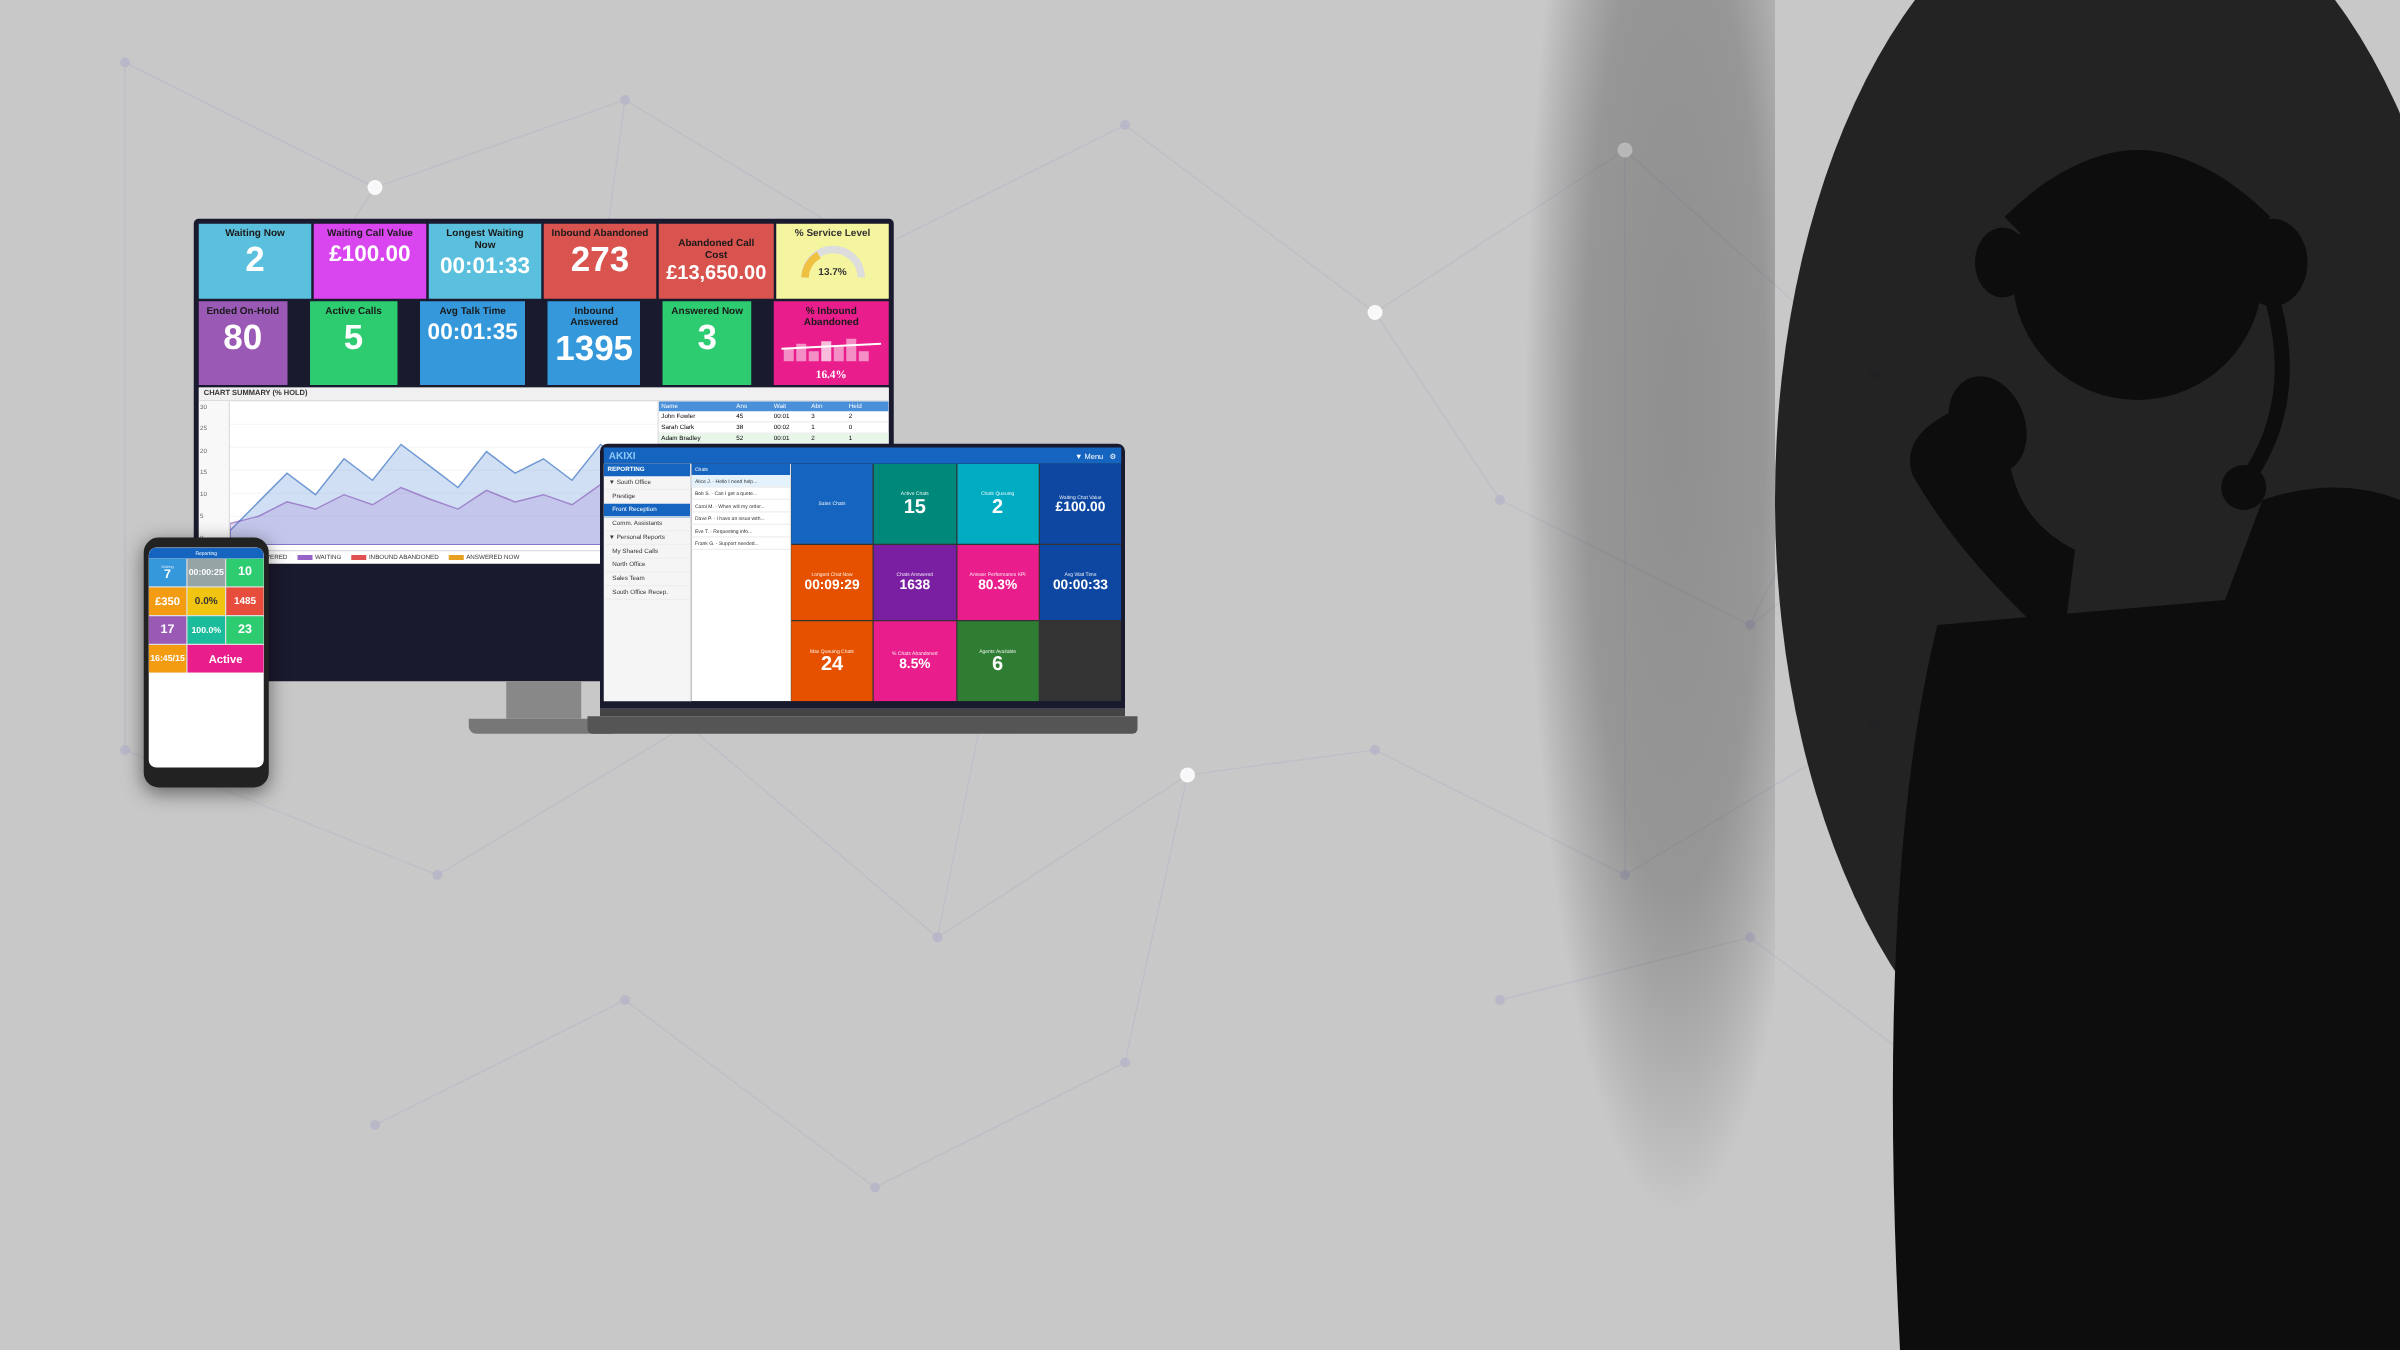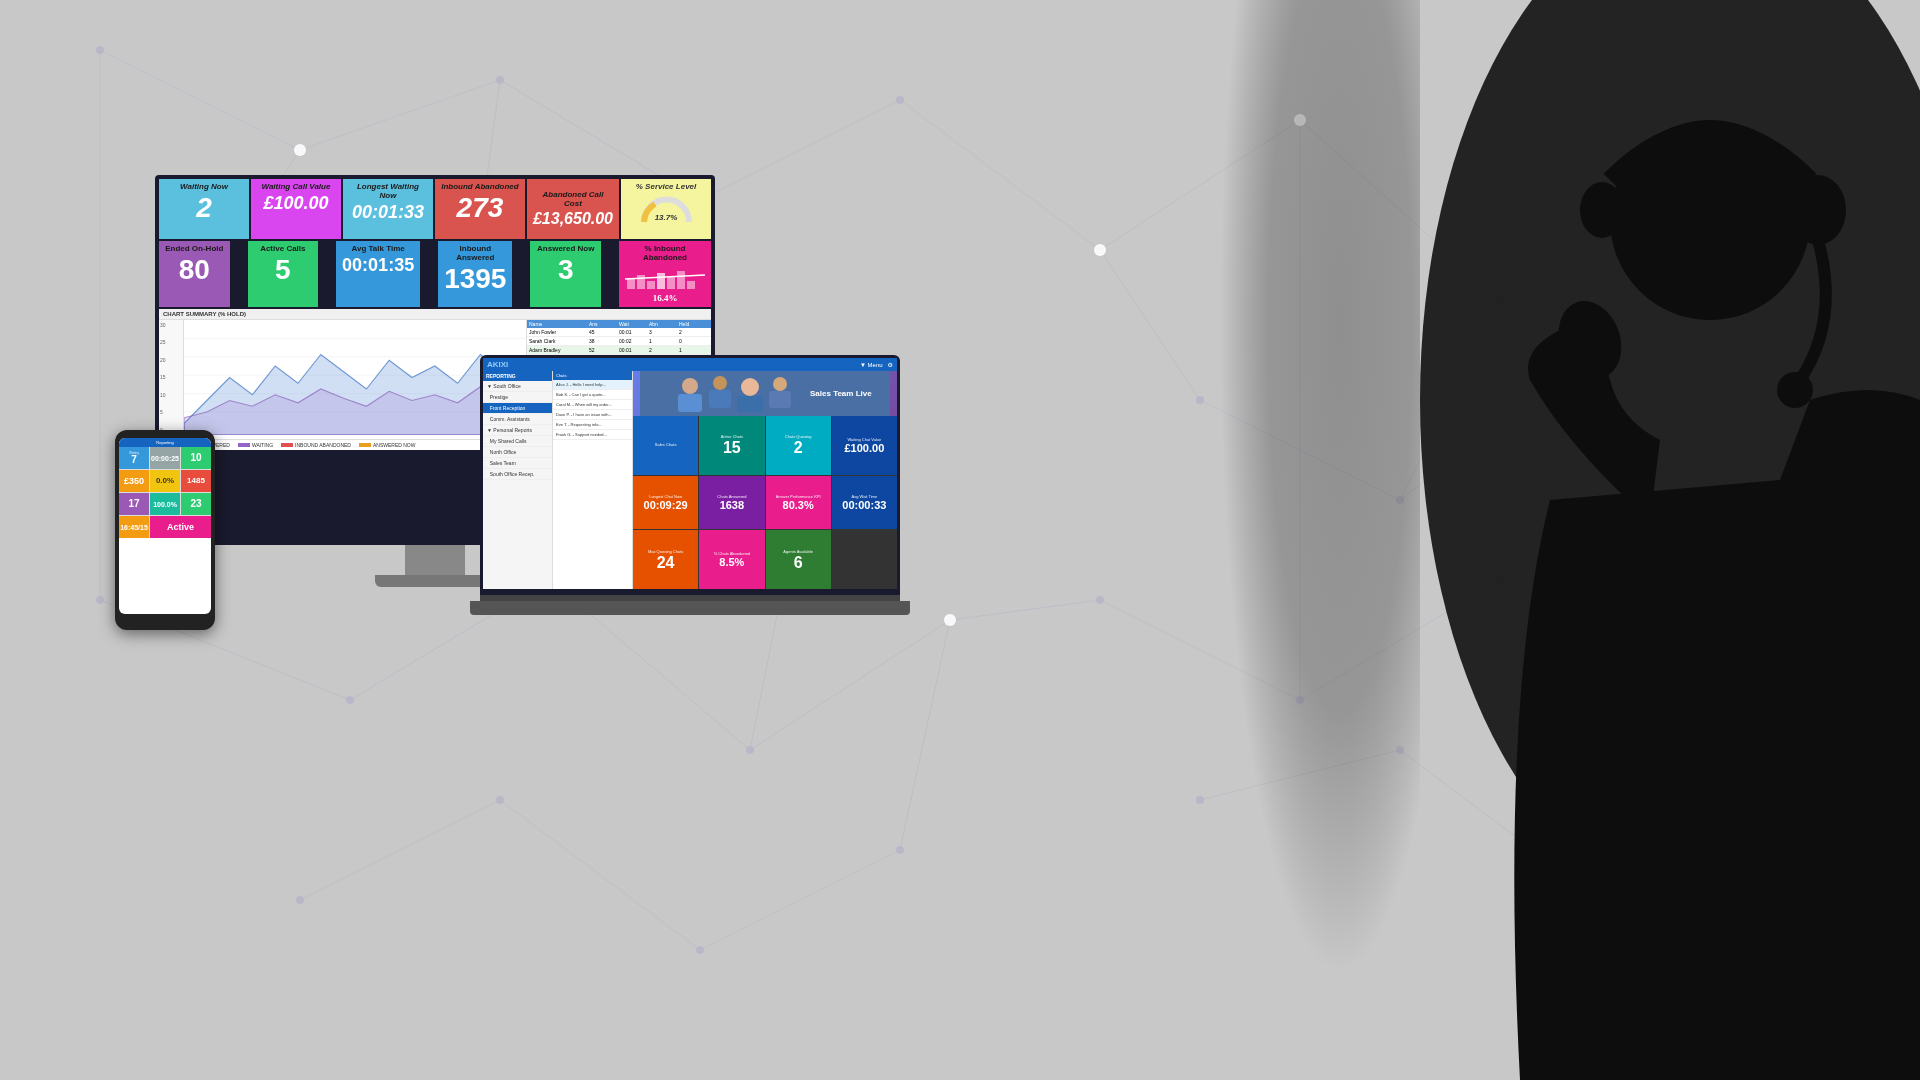--- a/index.html
+++ b/index.html
@@ -105,21 +105,21 @@
     .laptop {
       position: absolute;
       left: 460px;
       top: 355px;
       width: 460px;
       height: 300px;
     }
     .laptop-screen {
       background: #1a1a2e;
       width: 420px;
-      height: 240px;
+      height: 212px;
       border-radius: 6px 6px 0 0;
       padding: 3px;
       overflow: hidden;
       margin: 0 auto;
     }
     .laptop-base {
       width: 440px;
       height: 14px;
       background: #555;
       border-radius: 0 0 4px 4px;
@@ -442,21 +442,21 @@
   <ellipse cx="370" cy="340" rx="30" ry="40" fill="#0d0d0d" transform="rotate(-20, 370, 340)"></ellipse>
 
   <rect x="0" y="0" width="200" height="1080" fill="url(#bodyGrad)" opacity="0.3"></rect>
 </svg>
 
 <div class="scene">
 
   <div class="monitor">
     <div class="monitor-screen">
 
-      <div style="display:grid; grid-template-columns: repeat(6,1fr); gap:2px; margin-bottom:2px;font-style:italic;">
+      <div style="display:grid; grid-template-columns: repeat(6,1fr); gap:2px; margin-bottom:2px;">
 
         <div class="dash-tile tile-waiting-now">
           <div class="tile-label">Waiting Now</div>
           <div class="tile-value">2</div>
         </div>
 
         <div class="dash-tile tile-waiting-call">
           <div class="tile-label">Waiting Call Value</div>
           <div class="tile-value" style="font-size:18px;">£100.00</div>
         </div>
@@ -688,35 +688,20 @@
               <div class="laptop-chat-item active">Alice J. - Hello I need help...</div>
               <div class="laptop-chat-item">Bob S. - Can I get a quote...</div>
               <div class="laptop-chat-item">Carol M. - When will my order...</div>
               <div class="laptop-chat-item">Dave P. - I have an issue with...</div>
               <div class="laptop-chat-item">Eve T. - Requesting info...</div>
               <div class="laptop-chat-item">Frank G. - Support needed...</div>
             </div>
 
             <div class="laptop-main-content">
 
-              <div class="laptop-image-area">
-                <svg width="100%" height="45" viewBox="0 0 250 45">
-                  <rect width="250" height="45" fill="#4a6fa5"></rect>
-
-                  <circle cx="50" cy="15" r="8" fill="#d4a88a"></circle>
-                  <rect x="38" y="23" width="24" height="18" rx="3" fill="#5a8fd4"></rect>
-                  <circle cx="80" cy="12" r="7" fill="#c4945a"></circle>
-                  <rect x="69" y="19" width="22" height="18" rx="3" fill="#4a7ab9"></rect>
-                  <circle cx="110" cy="16" r="9" fill="#e8b898"></circle>
-                  <rect x="97" y="25" width="26" height="16" rx="3" fill="#3a6fa9"></rect>
-                  <circle cx="140" cy="13" r="7" fill="#d4a878"></circle>
-                  <rect x="129" y="20" width="22" height="17" rx="3" fill="#5a7ab4"></rect>
-                  <text x="170" y="25" font-size="8" fill="white" font-weight="bold">Sales Team Live</text>
-                </svg>
-              </div>
 
               <div class="laptop-stats-grid">
 
                 <div class="lstat ls-blue">
                   <div class="lstat-label">Sales Chats</div>
                 </div>
 
                 <div class="lstat ls-teal">
                   <div class="lstat-label">Active Chats</div>
                   <div class="lstat-value">15</div>

